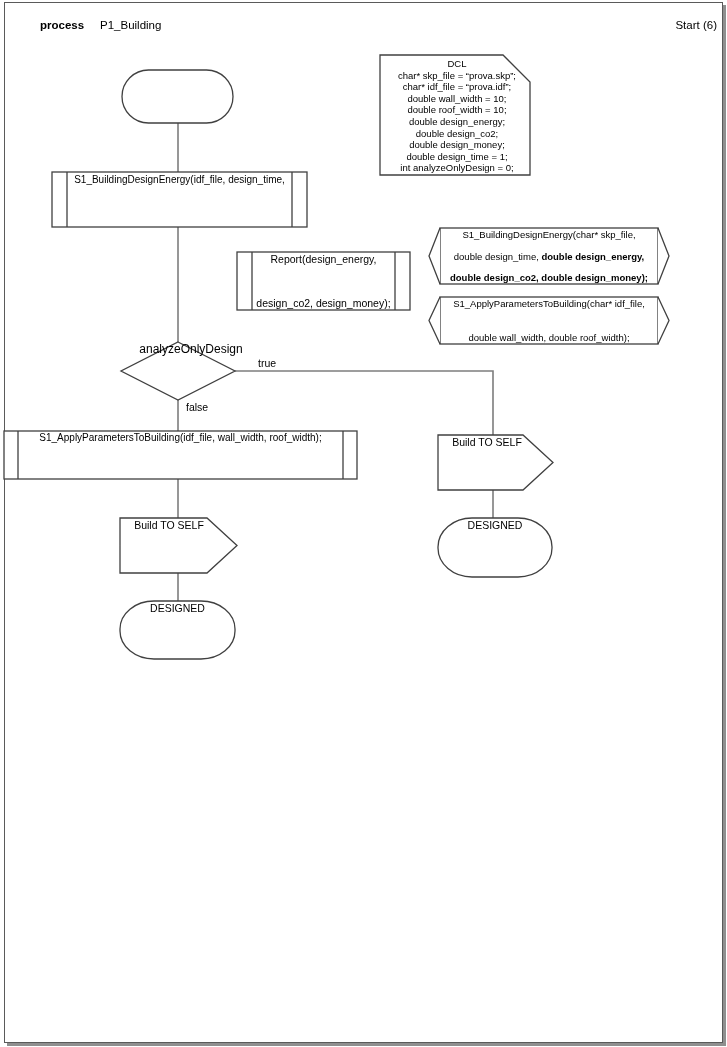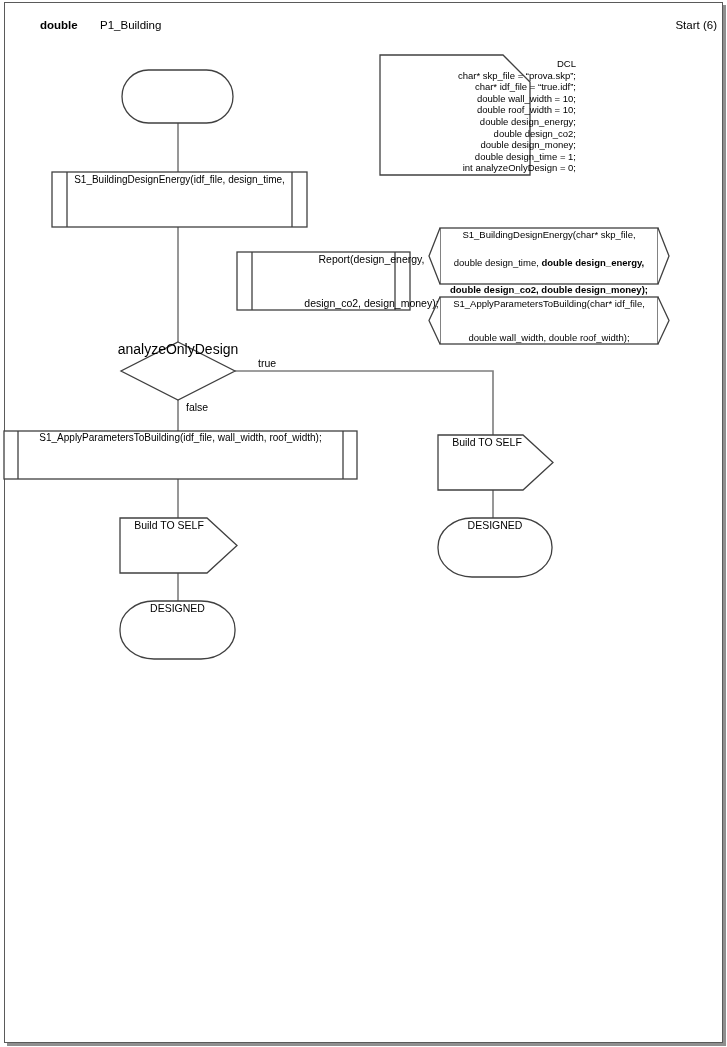--- a/index.html
+++ b/index.html
@@ -25,41 +25,41 @@
   .node-text {
     position: absolute; display: flex; flex-direction: column;
     justify-content: space-between; align-items: center; text-align: center;
     font-size: 10.5px; line-height: 14px;
   }
   .node-text .ln { white-space: nowrap; }
   .b { font-weight: bold; }
   .edge-label { position: absolute; font-size: 10.5px; white-space: nowrap; }
   #dcl-text {
     position: absolute; left: 386px; top: 58px; width: 142px;
-    font-size: 9.5px; line-height: 11.6px; text-align: right; margin-left: 48px;
+    font-size: 9.5px; line-height: 11.6px; text-align: center;
   }
   #dcl-text .ln { white-space: nowrap; }
   #call-text  { left: 52px;  top: 172px; width: 255px; height: 55px; font-size: 10px; line-height: 15px; }
-  #report-text{ left: 237px; top: 252px; width: 173px; height: 58px; font-size: 10.5px; padding-left: 48px; }
-  #decl1-text { left: 436px; top: 228px; width: 226px; height: 68px; font-size: 9.5px; line-height: 13px; }
+  #report-text{ left: 237px; top: 252px; width: 173px; height: 58px; font-size: 10.5px; }
+  #decl1-text { left: 436px; top: 228px; width: 226px; height: 56px; font-size: 9.5px; line-height: 13px; }
   #decl2-text { left: 436px; top: 297px; width: 226px; height: 47px; font-size: 9.5px; line-height: 13px; }
-  #decision-text { left: 121px; top: 342px; width: 114px; height: 58px; font-size: 14px; }
+  #decision-text { left: 134px; top: 342px; width: 114px; height: 58px; font-size: 12px; }
   #apply-text { left: 4px; top: 431px; width: 353px; height: 60px; font-size: 10px; }
   #bts-left-text  { left: 120px; top: 518px; width: 98px; height: 55px; }
   #bts-right-text { left: 438px; top: 435px; width: 98px; height: 55px; }
   #designed-left-text  { left: 120px; top: 601px; width: 115px; height: 58px; }
   #designed-right-text { left: 438px; top: 518px; width: 114px; height: 59px; }
   #true-label  { left: 258px; top: 357px; }
   #false-label { left: 186px; top: 401px; }
 </style>
 </head>
 <body>
 
 <div id="page">
-  <span id="hdr-type" class="hdr">double</span>
+  <span id="hdr-type" class="hdr">process</span>
   <span id="hdr-name" class="hdr">P1_Building</span>
   <span id="hdr-page" class="hdr">Start (6)</span>
 </div>
 
 <svg class="canvas" width="727" height="1047" viewBox="0 0 727 1047">
 
   <path class="conn" d="M178,123 V172"></path>
   <path class="conn" d="M178,227 V342"></path>
   <path class="conn" d="M235,371 H493 V435"></path>
   <path class="conn" d="M178,400 V431"></path>
@@ -101,21 +101,21 @@
   <polygon class="shape" points="120,518 207,518 237,545.5 207,573 120,573"></polygon>
   <polygon class="shape" points="438,435 523,435 553,462.5 523,490 438,490"></polygon>
 
   <rect class="shape" x="120" y="601" width="115" height="58" rx="34" ry="28"></rect>
   <rect class="shape" x="438" y="518" width="114" height="59" rx="34" ry="29"></rect>
 </svg>
 
 <div id="dcl-text">
   <div class="ln">DCL</div>
   <div class="ln">char* skp_file = “prova.skp”;</div>
-  <div class="ln">char* idf_file = “true.idf”;</div>
+  <div class="ln">char* idf_file = “prova.idf”;</div>
   <div class="ln">double wall_width = 10;</div>
   <div class="ln">double roof_width = 10;</div>
   <div class="ln">double design_energy;</div>
   <div class="ln">double design_co2;</div>
   <div class="ln">double design_money;</div>
   <div class="ln">double design_time = 1;</div>
   <div class="ln">int analyzeOnlyDesign = 0;</div>
 </div>
 
 <div id="call-text" class="node-text">

